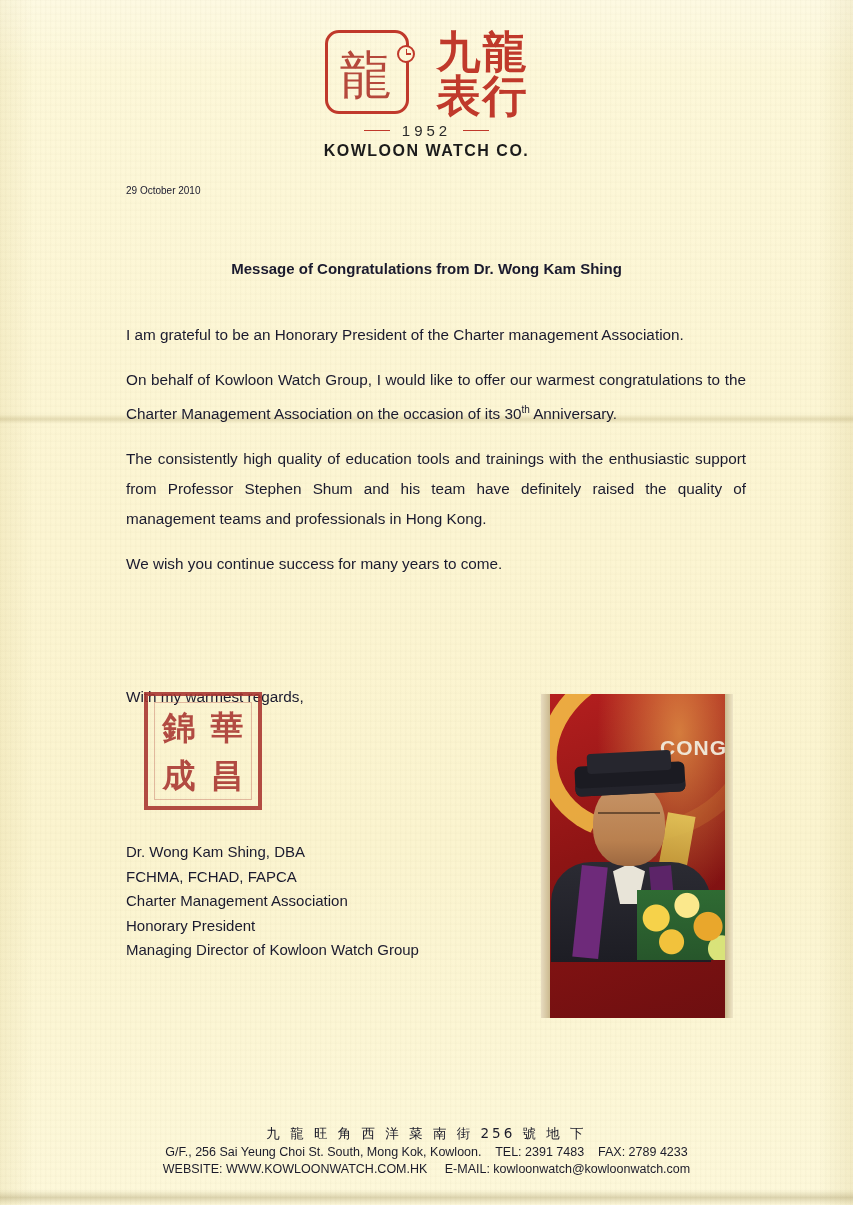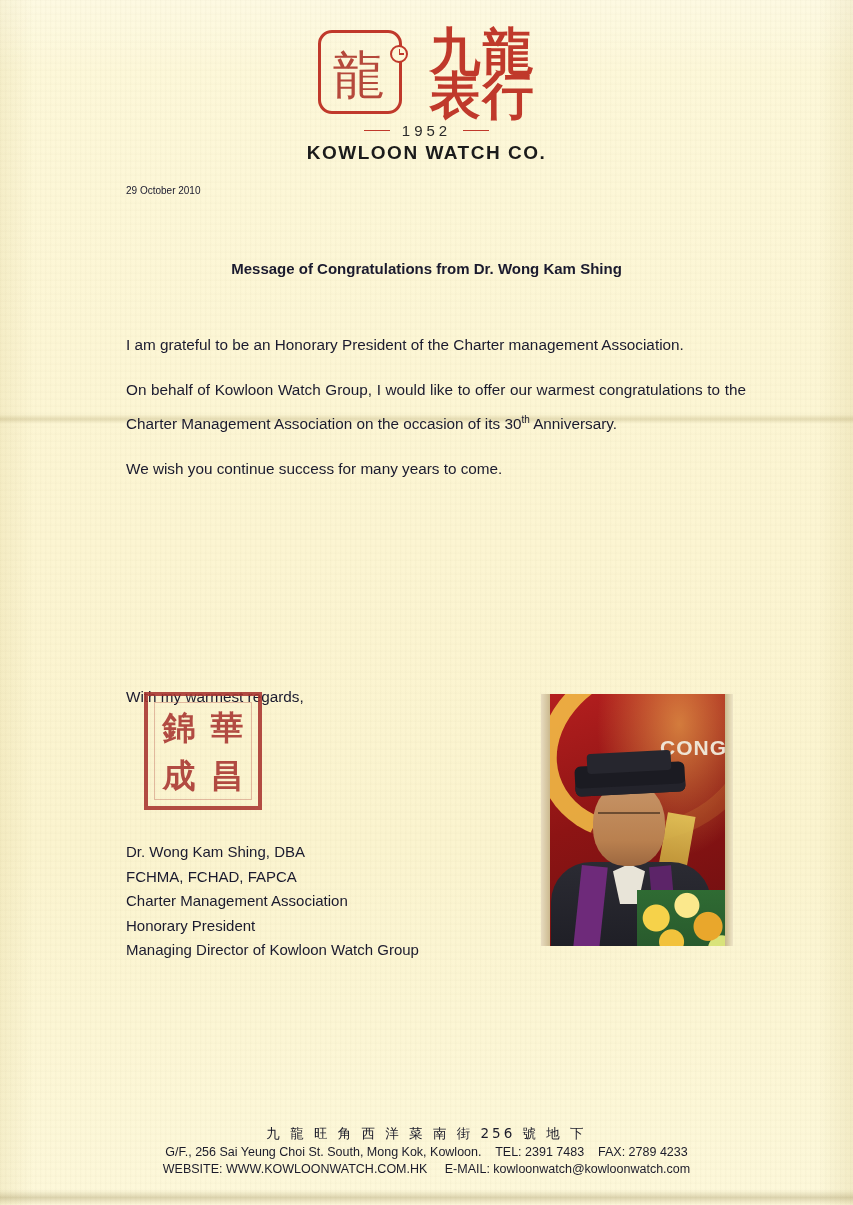--- a/index.html
+++ b/index.html
@@ -108,21 +108,21 @@
     top: 6px;
     width: 5px;
     height: 1.5px;
     background: #c0392b;
   }
   .logo-cjk {
     margin-left: 28px;
     color: #c0392b;
     font-family: "DejaVu Sans", sans-serif;
     font-weight: bold;
-    font-size: 51px;
+    font-size: 44px;
     line-height: 44px;
     letter-spacing: 2px;
     text-align: left;
   }
   .logo-year-row {
     margin-top: 4px;
     display: flex;
     align-items: center;
     justify-content: center;
     gap: 12px;
@@ -134,21 +134,21 @@
   }
   .logo-year {
     font-family: "Liberation Sans", sans-serif;
     font-size: 15px;
     letter-spacing: 4px;
     color: #2a2a2a;
   }
   .logo-name {
     margin-top: 3px;
     font-family: "Liberation Sans", sans-serif;
-    font-size: 19px;
+    font-size: 16px;
     font-weight: bold;
     letter-spacing: 1.5px;
     color: #1b1b1b;
   }
 
   
   .date {
     position: absolute;
     top: 185px;
     left: 126px;
@@ -158,21 +158,21 @@
     position: absolute;
     top: 260px;
     left: 0;
     width: 853px;
     text-align: center;
     font-size: 15px;
     font-weight: bold;
   }
   .body {
     position: absolute;
-    top: 330px;
+    top: 320px;
     left: 126px;
     width: 620px;
     font-size: 15.3px;
     line-height: 30px;
     text-align: justify;
   }
   .body p {
     margin: 0 0 15px 0;
   }
   .body p.last { margin-bottom: 0; }
@@ -221,21 +221,21 @@
     font-size: 15px;
     line-height: 24.5px;
   }
 
   
   .photo {
     position: absolute;
     top: 694px;
     left: 541px;
     width: 192px;
-    height: 252px;
+    height: 324px;
     overflow: hidden;
     background: #7a1414;
     border: 0;
   }
   .photo .bg {
     position: absolute;
     inset: 0;
     background:
       radial-gradient(ellipse at 72% 12%, rgba(255,205,90,0.55) 0%, rgba(255,205,90,0) 42%),
       linear-gradient(160deg, #b51f1f 0%, #8d1414 45%, #6d0f10 100%);
@@ -418,20 +418,21 @@
       <div class="logo-name">KOWLOON WATCH CO.</div>
     </div>
 
     <div class="date">29 October 2010</div>
 
     <div class="subject">Message of Congratulations from Dr. Wong Kam Shing</div>
 
     <div class="body">
       <p>I am grateful to be an Honorary President of the Charter management Association.</p>
       <p><span>On behalf of Kowloon Watch Group, I would like to offer our warmest congratulations to the Charter Management Association on the occasion of its 30</span><sup>th</sup><span> Anniversary.</span></p>
+      <p>The consistently high quality of education tools and trainings with the enthusiastic support from Professor Stephen Shum and his team have definitely raised the quality of management teams and professionals in Hong Kong.</p>
       <p class="last">We wish you continue success for many years to come.</p>
     </div>
 
     <div class="regards">With my warmest regards,</div>
 
     <div class="seal">
       <div class="seal-inner">
         <span>錦</span>
         <span>華</span>
         <span>成</span>

